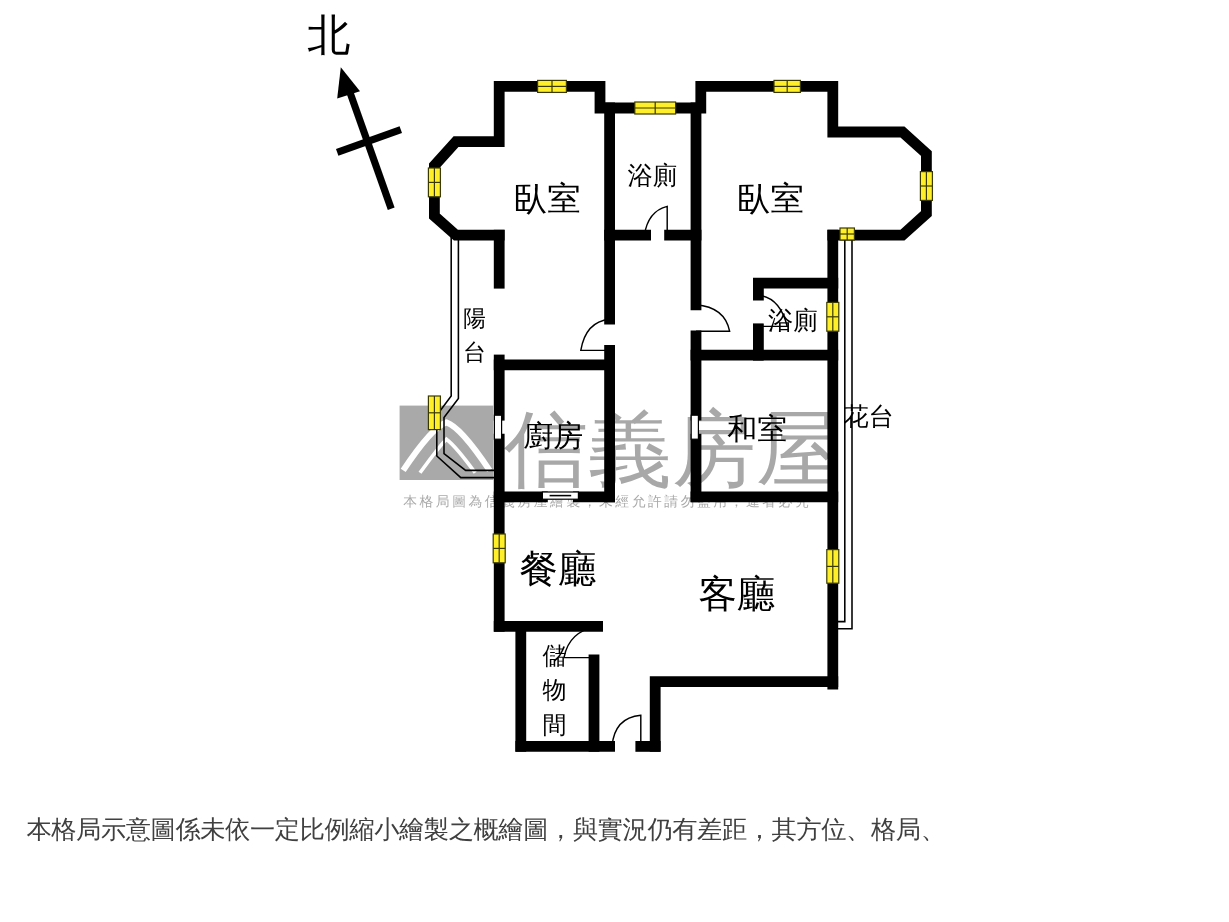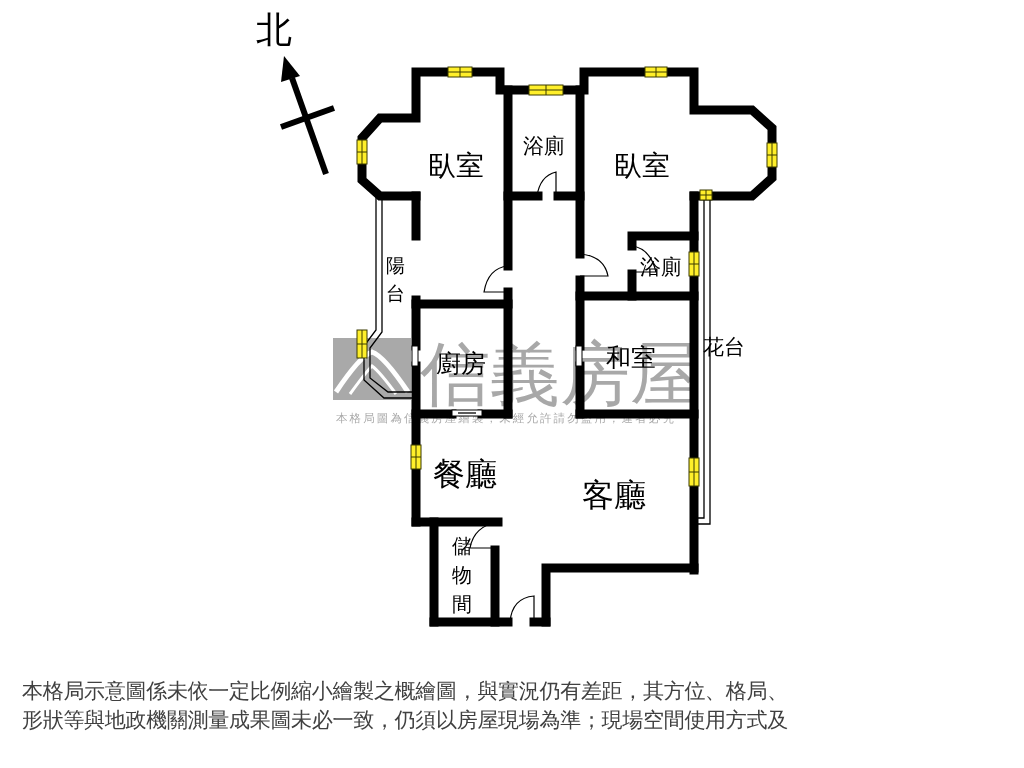--- a/index.html
+++ b/index.html
@@ -182,14 +182,13 @@
     <text class="label" x="433" y="485" font-size="32">餐廳</text>
     <text class="label" x="582" y="506" font-size="32">客廳</text>
     <text class="label" x="452" y="553" font-size="20">儲</text>
     <text class="label" x="452" y="582" font-size="20">物</text>
     <text class="label" x="452" y="611" font-size="20">間</text>
   </g>
 </svg>
 
 <div id="note">
   <div>本格局示意圖係未依一定比例縮小繪製之概繪圖，與實況仍有差距，其方位、格局、</div>
-  <div>形狀等與地政機關測量成果圖未必一致，仍須以房屋現場為準；現場空間使用方式及</div>
 </div>
 
 </body></html>

